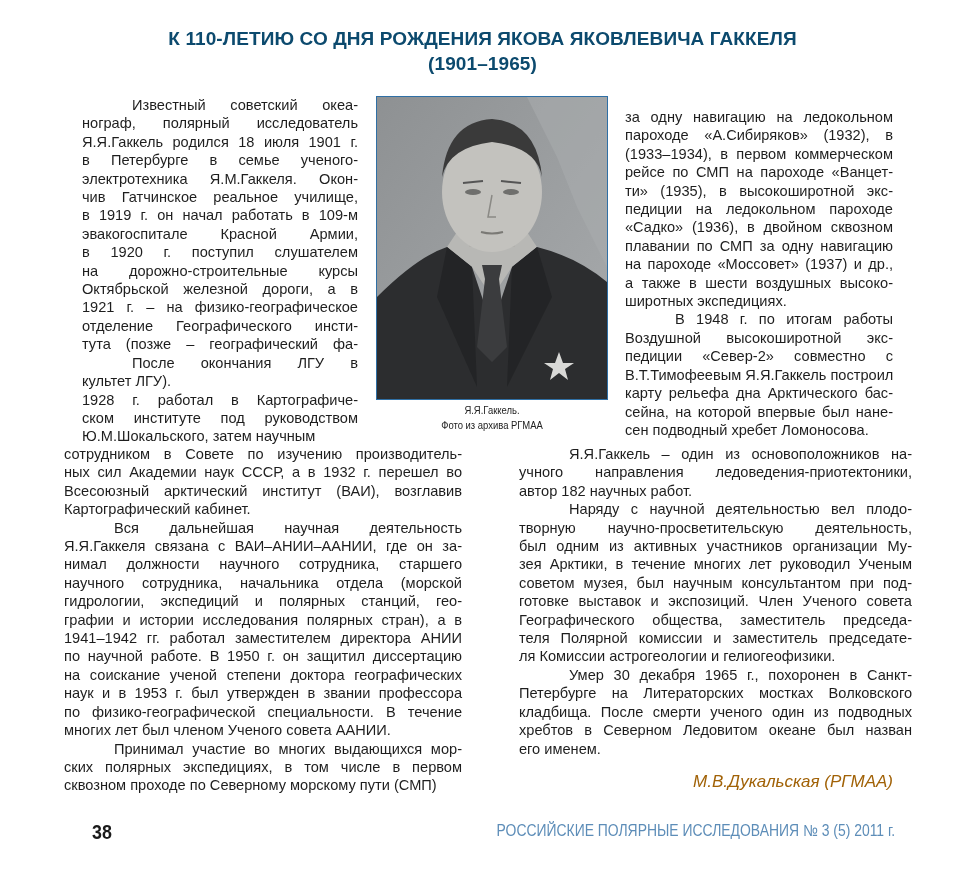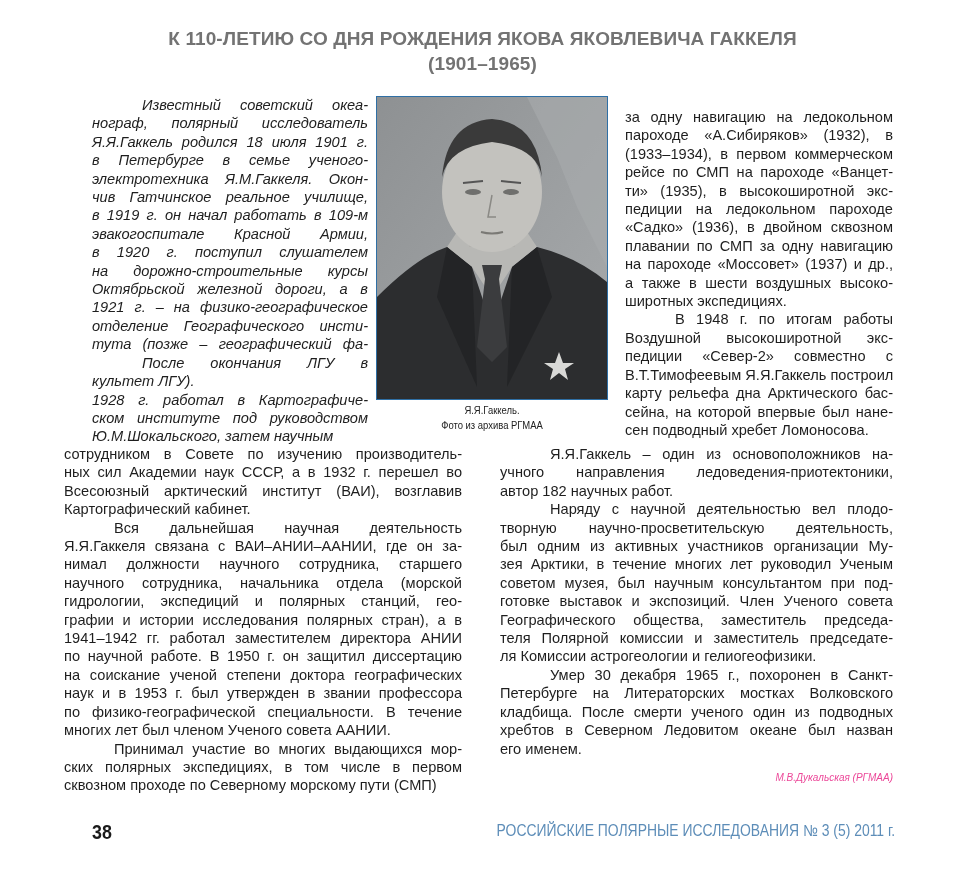--- a/index.html
+++ b/index.html
@@ -1,44 +1,44 @@
 <!DOCTYPE html>
 <html><head>
 <meta charset="utf-8">
 <style>
   html, body { margin: 0; padding: 0; background: #ffffff; }
   body { width: 965px; height: 888px; position: relative; overflow: hidden;
          font-family: "Liberation Sans", sans-serif; color: #1e1e1e; }
   .title { position: absolute; left: 0; width: 965px; top: 26px; text-align: center;
-           color: #737373; font-weight: bold; font-size: 19px; line-height: 25px;
+           color: #0c4a6e; font-weight: bold; font-size: 19px; line-height: 25px;
            font-family: "Liberation Sans", sans-serif; letter-spacing: 0.1px; }
   .col { position: absolute; font-size: 14.6px; line-height: 18.4px;
          text-align: justify; }
   .line { display: block; text-align: justify; text-align-last: justify; white-space: nowrap; }
   .line.last { text-align-last: left; }
   .photo-frame { position: absolute; left: 376px; top: 96px; width: 230px; height: 302px;
                  border: 1px solid #2f6fa5; background: #8f9396; overflow: hidden; }
   .caption { position: absolute; left: 376px; top: 403px; width: 232px; text-align: center;
              font-size: 11px; line-height: 15px; color: #222; transform: scaleX(0.86); }
-  .signature { position: absolute; right: 72px; top: 772px; color: #ec4899;
-               font-style: italic; font-size: 10px; }
+  .signature { position: absolute; right: 72px; top: 772px; color: #a16207;
+               font-style: italic; font-size: 17px; }
   .page-num { position: absolute; left: 92px; top: 820px; font-weight: bold; font-size: 21px;
               color: #1a1a1a; transform: scaleX(0.85); transform-origin: left; }
   .journal { position: absolute; right: 70px; top: 822px; font-size: 16px; color: #5d8db8;
              transform: scaleX(0.87); transform-origin: right; white-space: nowrap; }
 </style>
 </head>
 <body>
 
 <div class="title">
   <div>К 110-ЛЕТИЮ СО ДНЯ РОЖДЕНИЯ ЯКОВА ЯКОВЛЕВИЧА ГАККЕЛЯ</div>
   <div>(1901–1965)</div>
 </div>
 
-<div class="col" id="lt" style="left:92px; top:96px; width:276px;font-style:italic;">
+<div class="col" id="lt" style="left:82px; top:96px; width:276px;">
     <span class="line" style="padding-left: 50px;">Известный советский океа-</span>
     <span class="line">нограф, полярный исследователь</span>
     <span class="line">Я.Я.Гаккель родился 18 июля 1901 г.</span>
     <span class="line">в Петербурге в семье ученого-</span>
     <span class="line">электротехника Я.М.Гаккеля. Окон-</span>
     <span class="line">чив Гатчинское реальное училище,</span>
     <span class="line">в 1919 г. он начал работать в 109-м</span>
     <span class="line">эвакогоспитале Красной Армии,</span>
     <span class="line">в 1920 г. поступил слушателем</span>
     <span class="line">на дорожно-строительные курсы</span>
@@ -89,21 +89,21 @@
     <span class="line last">широтных экспедициях.</span>
     <span class="line" style="padding-left: 50px;">В 1948 г. по итогам работы</span>
     <span class="line">Воздушной высокоширотной экс-</span>
     <span class="line">педиции «Север-2» совместно с</span>
     <span class="line">В.Т.Тимофеевым Я.Я.Гаккель построил</span>
     <span class="line">карту рельефа дна Арктического бас-</span>
     <span class="line">сейна, на которой впервые был нане-</span>
     <span class="line last">сен подводный хребет Ломоносова.</span>
   </div>
 
-<div class="col" id="rb" style="left:500px; top:445px; width:393px;">
+<div class="col" id="rb" style="left:519px; top:445px; width:393px;">
     <span class="line" style="padding-left: 50px;">Я.Я.Гаккель – один из основоположников на-</span>
     <span class="line">учного направления ледоведения-приотектоники,</span>
     <span class="line last">автор 182 научных работ.</span>
     <span class="line" style="padding-left: 50px;">Наряду с научной деятельностью вел плодо-</span>
     <span class="line">творную научно-просветительскую деятельность,</span>
     <span class="line">был одним из активных участников организации Му-</span>
     <span class="line">зея Арктики, в течение многих лет руководил Ученым</span>
     <span class="line">советом музея, был научным консультантом при под-</span>
     <span class="line">готовке выставок и экспозиций. Член Ученого совета</span>
     <span class="line">Географического общества, заместитель председа-</span>

